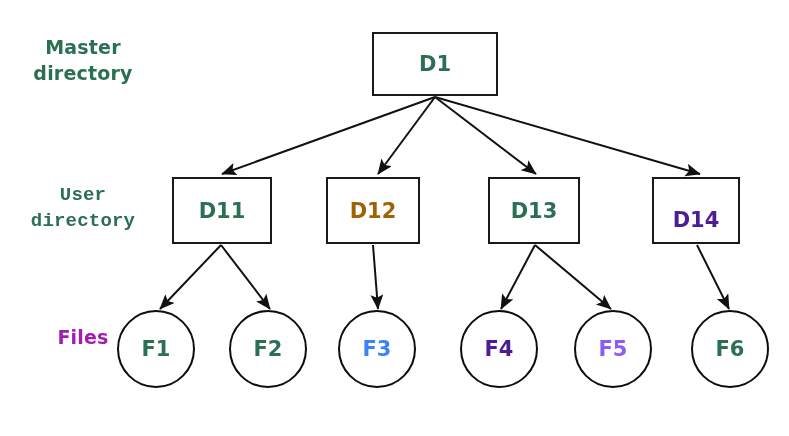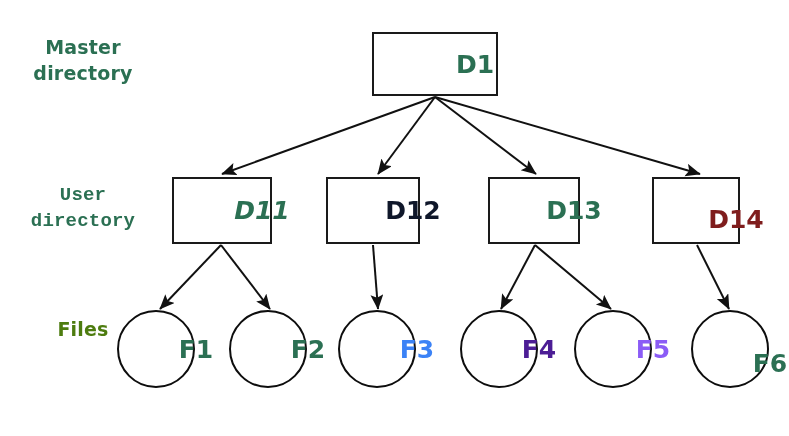--- a/index.html
+++ b/index.html
@@ -32,28 +32,27 @@
     line-height: 26px;
     font-family: "DejaVu Sans", "Liberation Sans", sans-serif;
     white-space: pre-line;
     text-align: center;
     letter-spacing: 0.2px;
   }
   .node-label {
     position: absolute;
     color: #2b7053;
     font-weight: bold;
-    font-size: 25px;
+    font-size: 21px;
     font-family: "DejaVu Sans", "Liberation Sans", sans-serif;
     text-align: center;
     display: flex;
     align-items: center;
     justify-content: center;
     pointer-events: none;
-    margin-left: 40px;
   }
   .node-shape {
     position: absolute;
     box-sizing: border-box;
   }
   .node-rect {
     border: 2px solid #1a1a1a;
     background: #ffffff;
   }
   .node-circle {
@@ -84,41 +83,41 @@
         <line x1="535" y1="245" x2="501" y2="309" stroke="#111111" stroke-width="2" marker-end="url(#arrowhead)"></line>
         <line x1="535" y1="245" x2="611" y2="309" stroke="#111111" stroke-width="2" marker-end="url(#arrowhead)"></line>
         <line x1="697" y1="245" x2="729" y2="309" stroke="#111111" stroke-width="2" marker-end="url(#arrowhead)"></line>
       </g>
   </svg>
 
   <div id="shapes-layer">
       <div class="node-shape node-rect" style="left: 372px; top: 32px; width: 126px; height: 64px;"></div>
       <div class="node-label" style="left: 372px; top: 32px; width: 126px; height: 64px; color: rgb(43, 112, 83);">D1</div>
       <div class="node-shape node-rect" style="left: 172px; top: 177px; width: 100px; height: 67px;"></div>
-      <div class="node-label" style="left: 172px; top: 177px; width: 100px; height: 67px; color: rgb(43, 112, 83); font-style: italic;">D11</div>
+      <div class="node-label" style="left: 172px; top: 177px; width: 100px; height: 67px; color: rgb(43, 112, 83);">D11</div>
       <div class="node-shape node-rect" style="left: 326px; top: 177px; width: 94px; height: 67px;"></div>
-      <div class="node-label" style="left: 326px; top: 177px; width: 94px; height: 67px; color: #0f172a;">D12</div>
+      <div class="node-label" style="left: 326px; top: 177px; width: 94px; height: 67px; color: #a16207;">D12</div>
       <div class="node-shape node-rect" style="left: 488px; top: 177px; width: 92px; height: 67px;"></div>
       <div class="node-label" style="left: 488px; top: 177px; width: 92px; height: 67px; color: rgb(43, 112, 83);">D13</div>
       <div class="node-shape node-rect" style="left: 652px; top: 177px; width: 88px; height: 67px;"></div>
-      <div class="node-label" style="left: 652px; top: 177px; width: 88px; height: 85px; color: #7f1d1d;">D14</div>
+      <div class="node-label" style="left: 652px; top: 177px; width: 88px; height: 85px; color: #4c1d95;">D14</div>
       <div class="node-shape node-circle" style="left: 117px; top: 310px; width: 78px; height: 78px;"></div>
       <div class="node-label" style="left: 117px; top: 310px; width: 78px; height: 78px; color: rgb(43, 112, 83);">F1</div>
       <div class="node-shape node-circle" style="left: 229px; top: 310px; width: 78px; height: 78px;"></div>
       <div class="node-label" style="left: 229px; top: 310px; width: 78px; height: 78px; color: rgb(43, 112, 83);">F2</div>
       <div class="node-shape node-circle" style="left: 338px; top: 310px; width: 78px; height: 78px;"></div>
       <div class="node-label" style="left: 338px; top: 310px; width: 78px; height: 78px; color: #3b82f6;">F3</div>
       <div class="node-shape node-circle" style="left: 460px; top: 310px; width: 78px; height: 78px;"></div>
       <div class="node-label" style="left: 460px; top: 310px; width: 78px; height: 78px; color: #4c1d95;">F4</div>
       <div class="node-shape node-circle" style="left: 574px; top: 310px; width: 78px; height: 78px;"></div>
       <div class="node-label" style="left: 574px; top: 310px; width: 78px; height: 78px; color: #8b5cf6;">F5</div>
       <div class="node-shape node-circle" style="left: 691px; top: 310px; width: 78px; height: 78px;"></div>
-      <div class="node-label" style="left: 691px; top: 324px; width: 78px; height: 78px; color: rgb(43, 112, 83);">F6</div>
+      <div class="node-label" style="left: 691px; top: 310px; width: 78px; height: 78px; color: rgb(43, 112, 83);">F6</div>
     </div>
   <div id="labels-layer">
       <div class="row-label" style="left: 18px; top: 34px; width: 130px; color: rgb(43, 112, 83);">Master
 directory</div>
       <div class="row-label" style="left: 18px; top: 182px; width: 130px; color: rgb(43, 112, 83); font-family: Liberation Mono, monospace;">User
 directory</div>
-      <div class="row-label" style="left: 18px; top: 316px; width: 130px; color: #4d7c0f;">Files</div>
+      <div class="row-label" style="left: 18px; top: 324px; width: 130px; color: #a21caf;">Files</div>
     </div>
 
 </div>
 
 </body></html>

